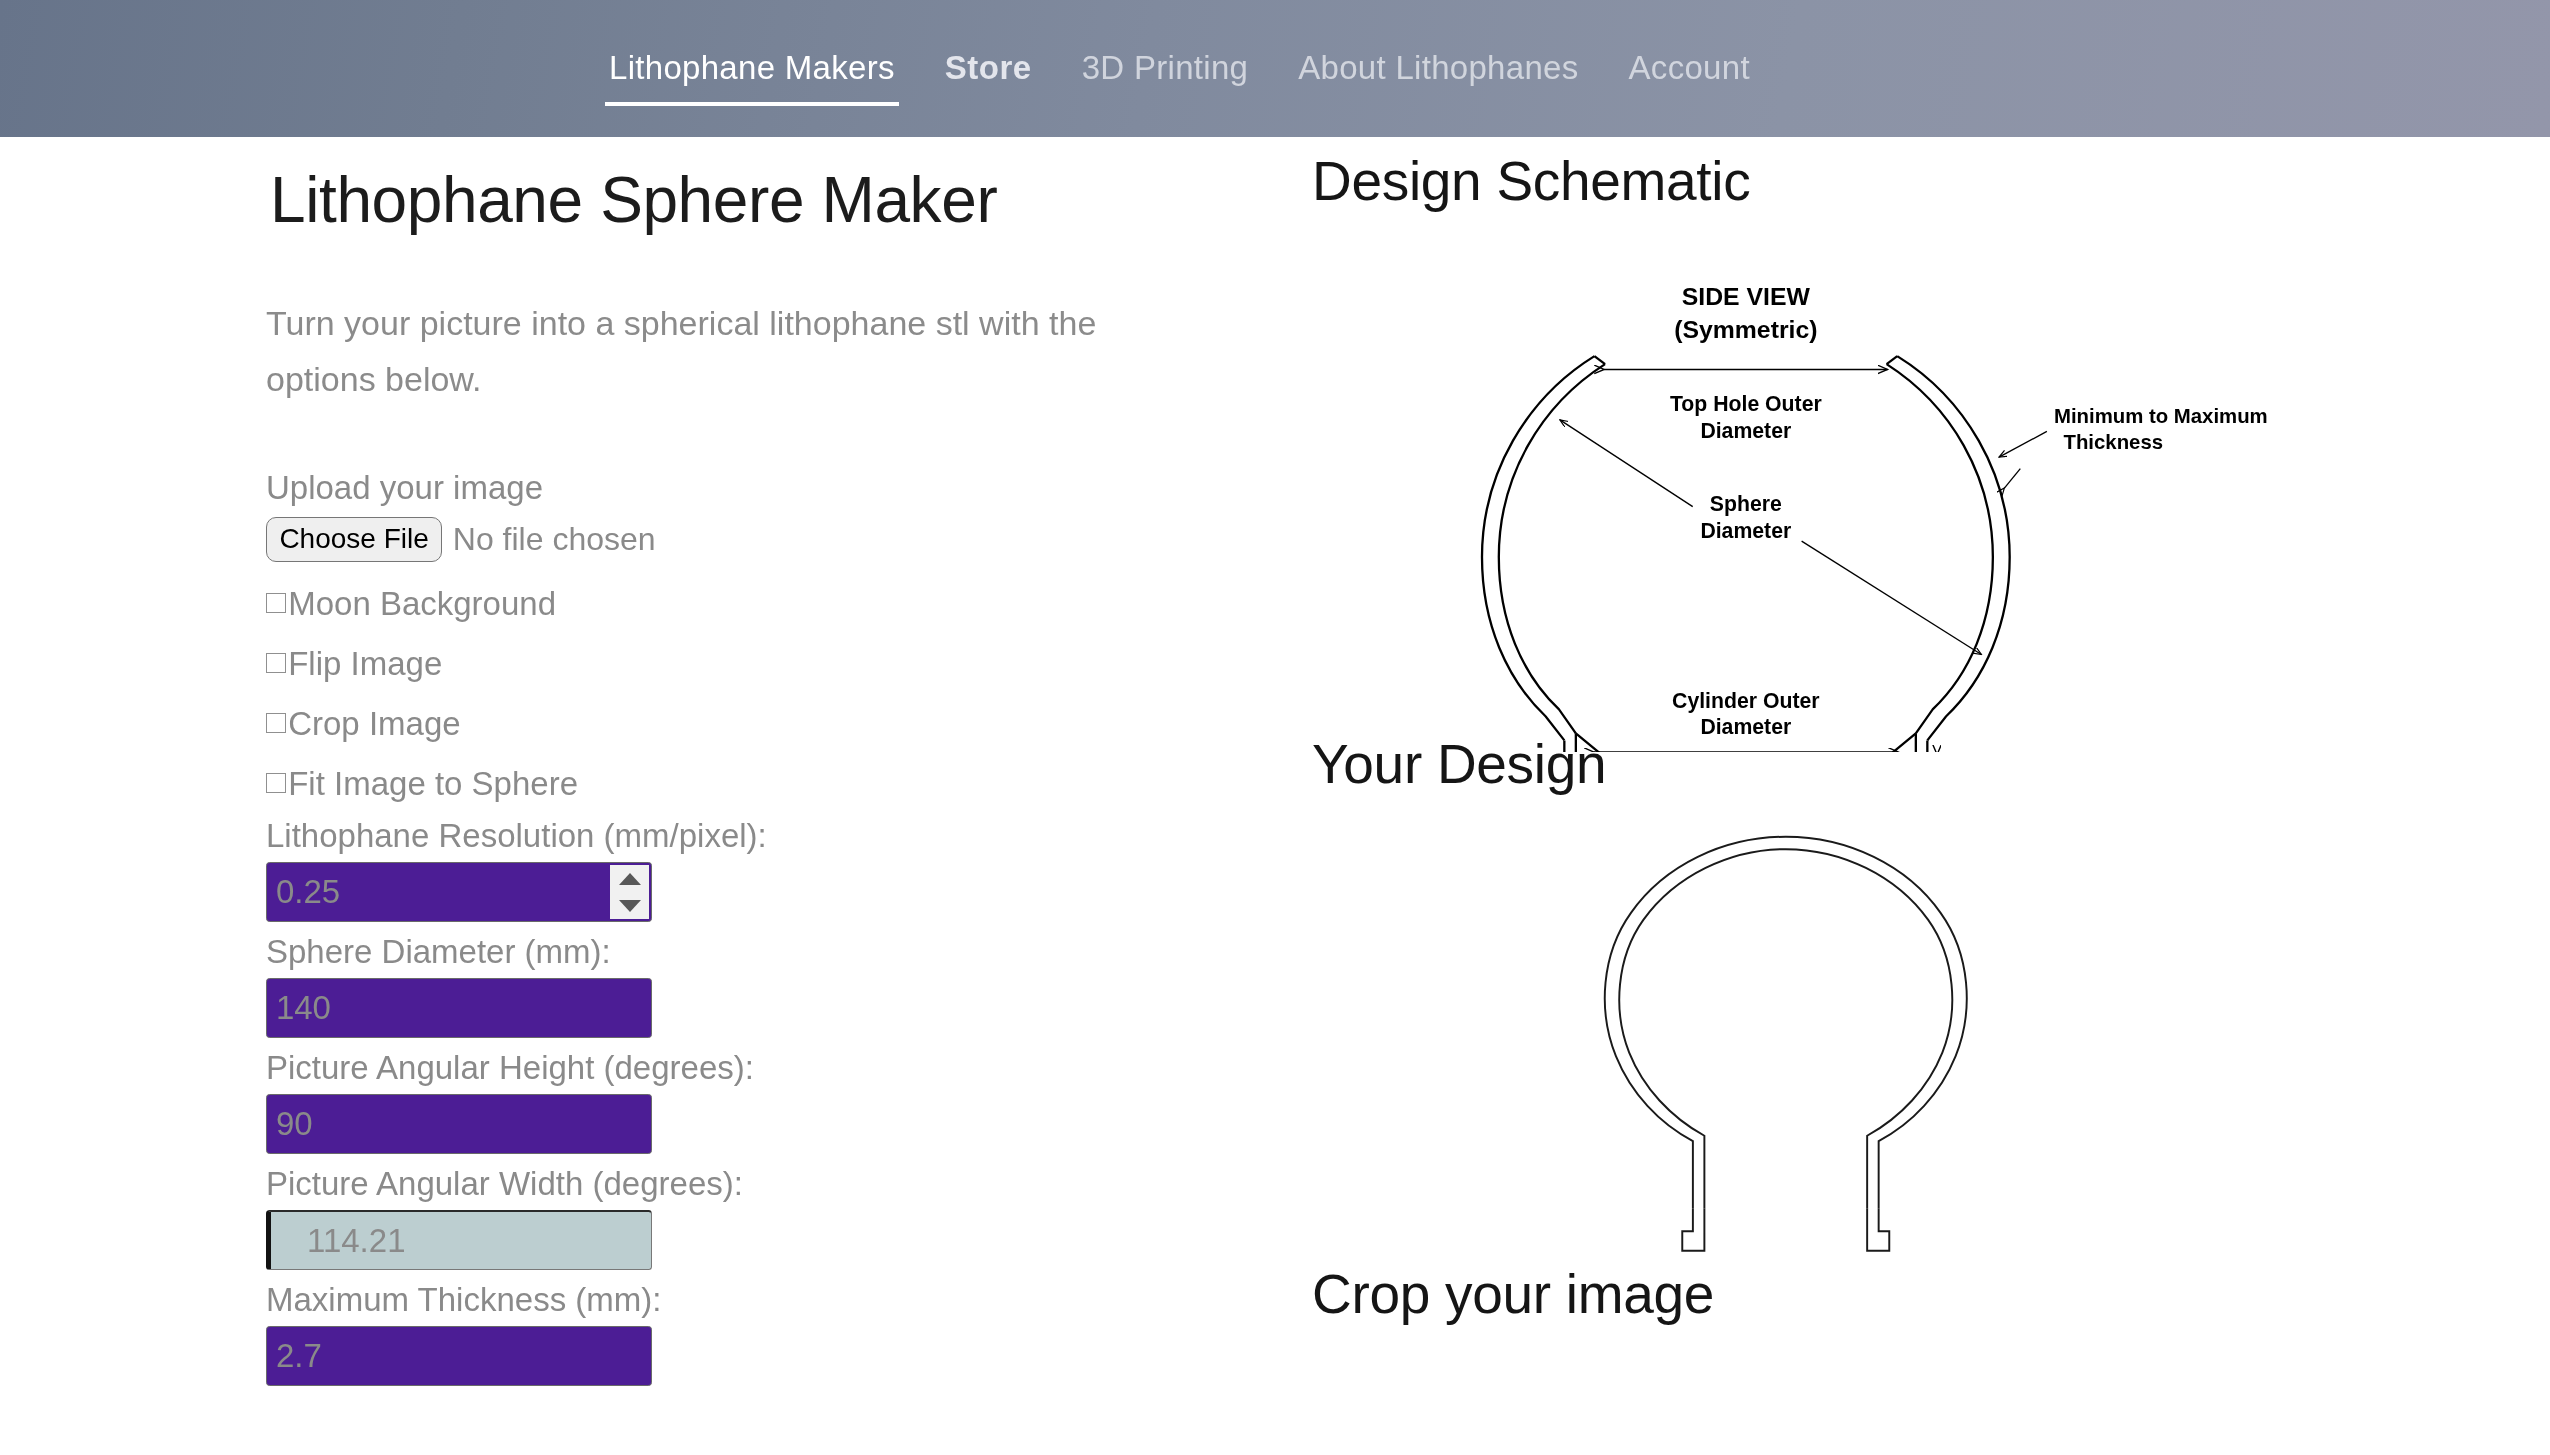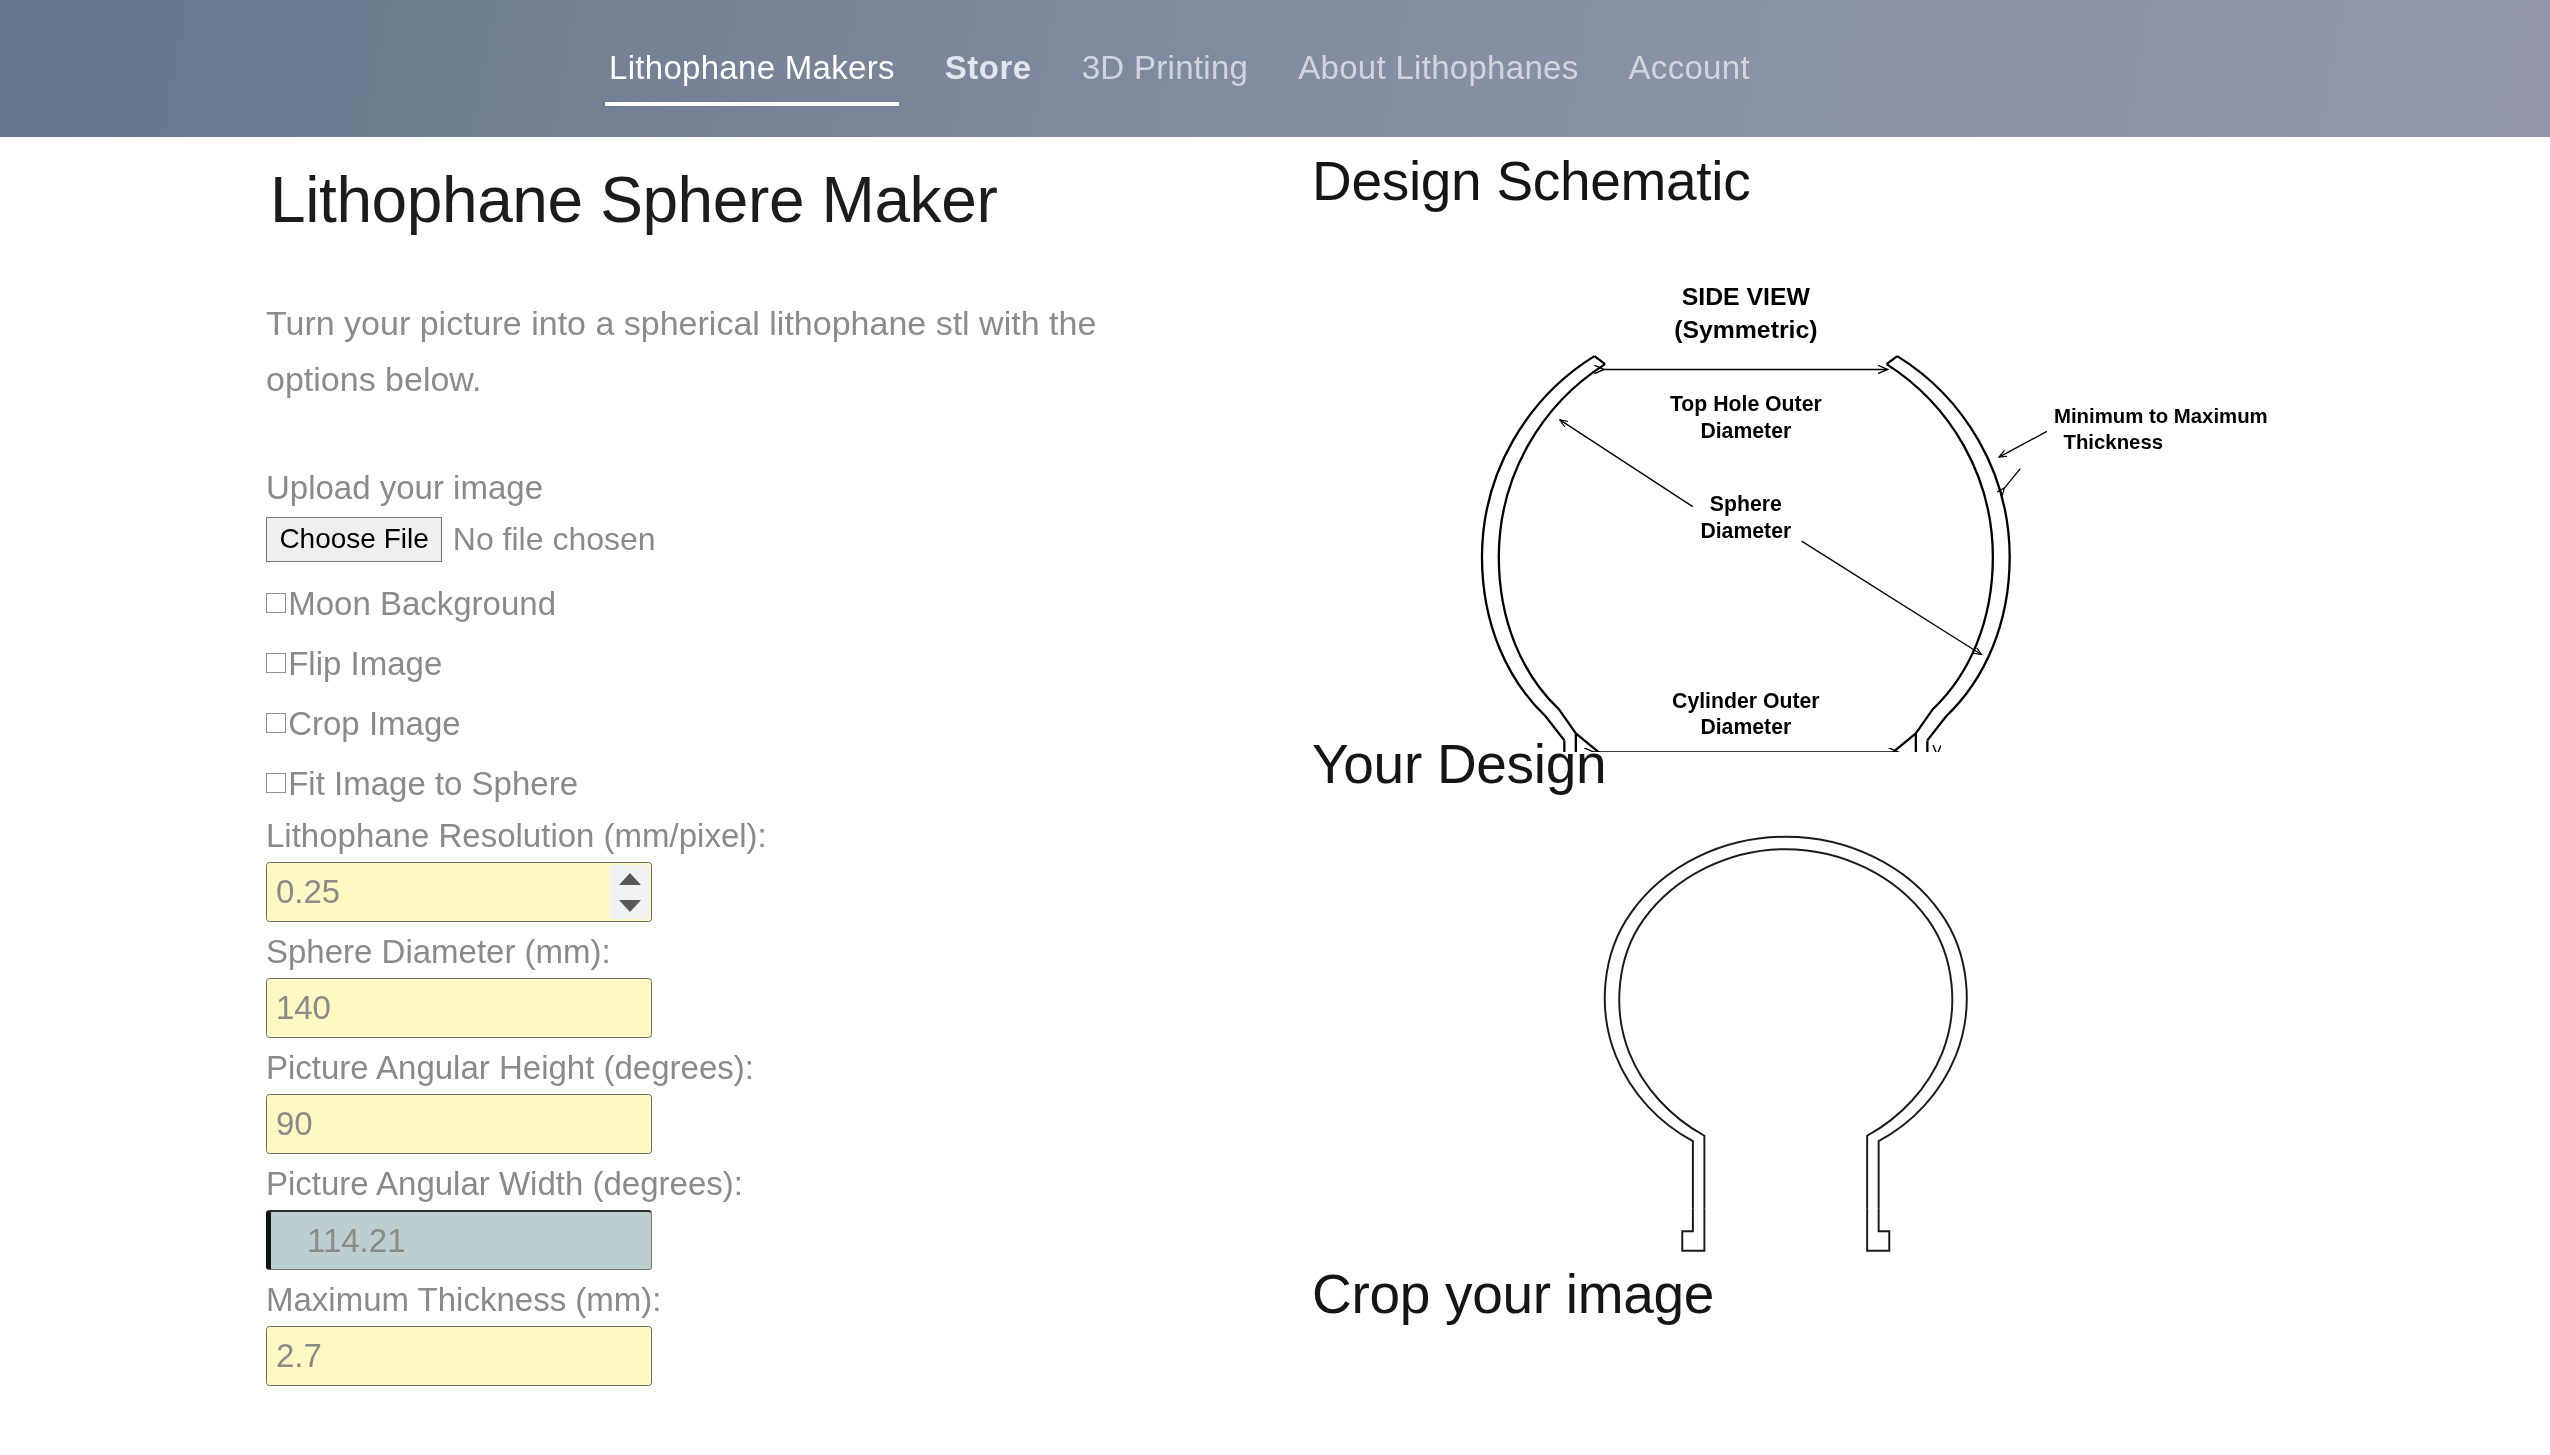--- a/index.html
+++ b/index.html
@@ -131,21 +131,21 @@
     align-items: center;
     margin: 10.6px 0 8.9px 0;
     height: 50px;
   }
   .file-btn {
     font-family: "Liberation Sans", sans-serif;
     font-size: 28px;
     color: #000000;
     background: #efefef;
     border: 0.9px solid #767676;
-    border-radius: 0;
+    border-radius: 10px;
     padding: 3.5px 12.4px 4.4px 12.4px;
     line-height: 1.25;
     cursor: pointer;
   }
   .file-status {
     font-size: 32px;
     color: #8a8a8a;
     margin-left: 10.6px;
     font-stretch: condensed;
   }
@@ -177,21 +177,21 @@
 
   .field-group {
     margin-top: 5.3px;
   }
   .text-input {
     box-sizing: border-box;
     width: 386px;
     height: 60px;
     border: 1.8px solid #6a6a6a;
     border-radius: 3.5px;
-    background: #fef9c3;
+    background: #4c1d95;
     font-family: "Liberation Sans", sans-serif;
     font-size: 33px;
     color: #8a8a8a;
     padding: 0 8.9px;
     display: flex;
     align-items: center;
     font-stretch: condensed;
     margin-bottom: 12.4px;
     position: relative;
   }

